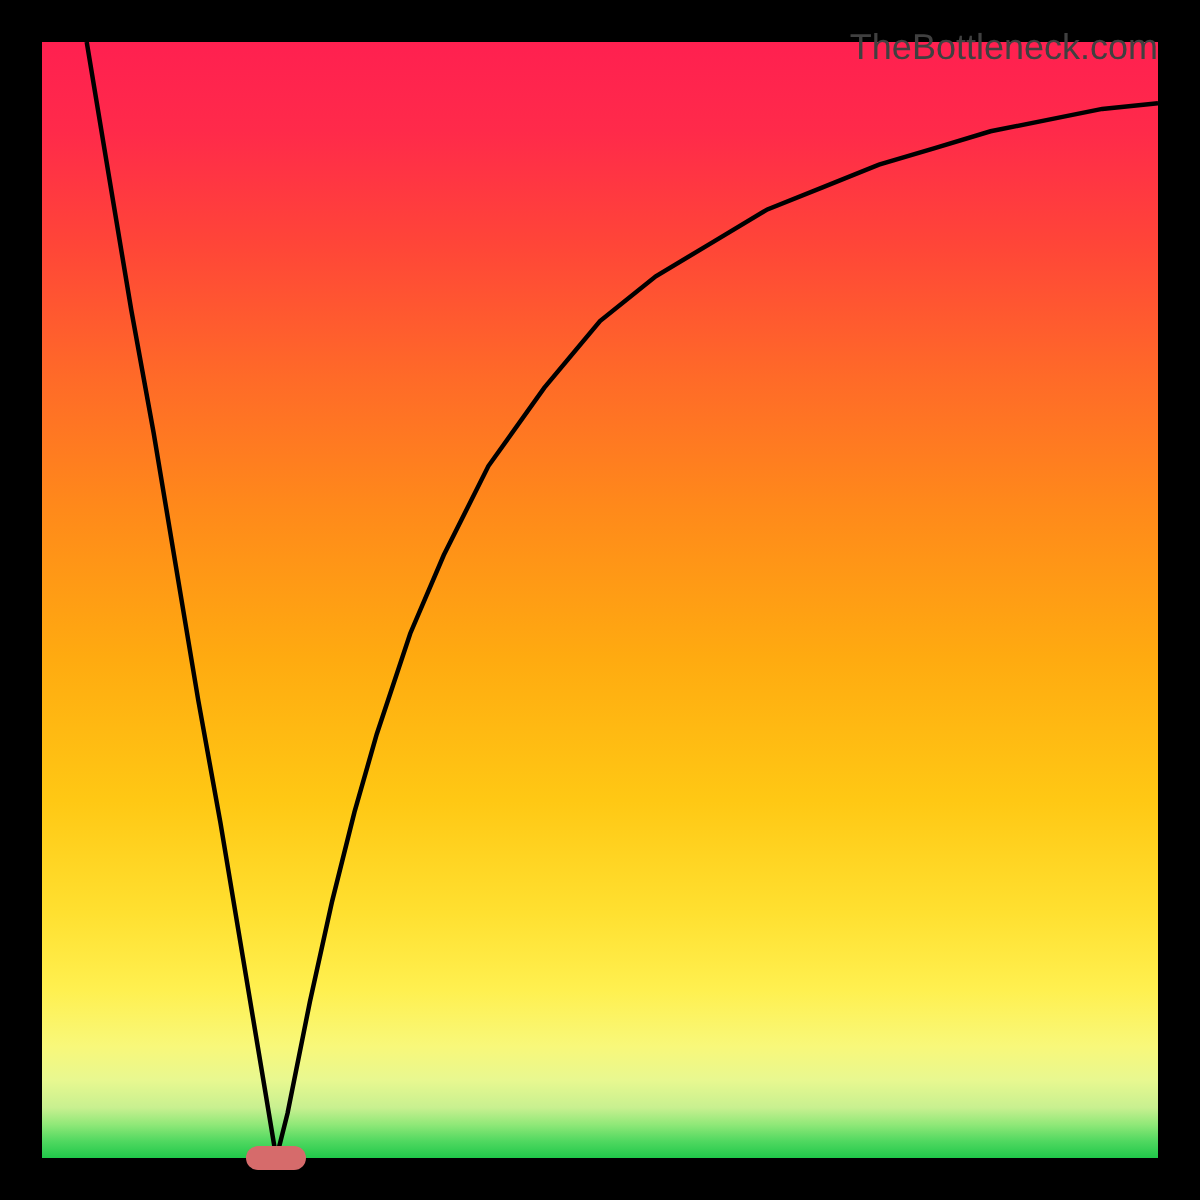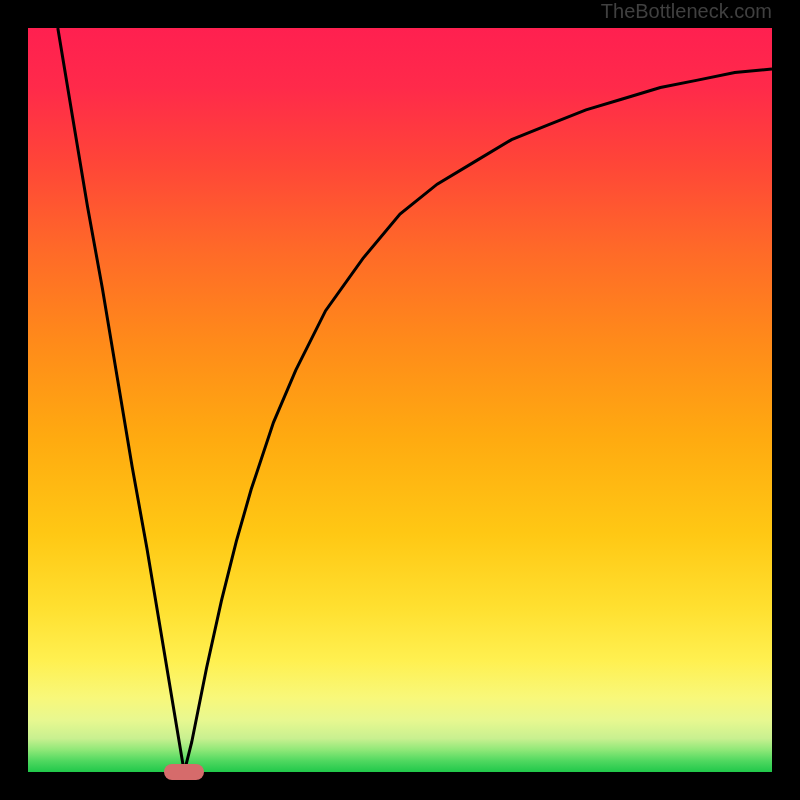--- a/index.html
+++ b/index.html
@@ -1,17 +1,17 @@
 <!DOCTYPE html>
 <html><head>
   <meta charset="utf-8">
   <style>
     * { margin: 0; padding: 0; box-sizing: border-box; }
     body { width: 800px; height: 800px; background: #000; position: relative; font-family: Arial, sans-serif; }
-    .watermark { position: absolute; top: 0; right: 28px; color: #404040; font-size: 20px; font-weight: 500; z-index: 10; }
+    .watermark { position: absolute; top: 18px; right: 28px; color: #404040; font-size: 24px; font-weight: 500; z-index: 10; }
     .chart-container { position: absolute; top: 28px; left: 28px; width: 744px; height: 744px; }
     .gradient-bg { position: absolute; top: 0; left: 0; width: 100%; height: 100%; }
     .curve-svg { position: absolute; top: 0; left: 0; width: 100%; height: 100%; }
     .optimal-marker { position: absolute; width: 40px; height: 16px; background: #d66b6b; border-radius: 8px; }
   </style>
 </head>
 <body>
 
 <div class="watermark">TheBottleneck.com</div>
 

